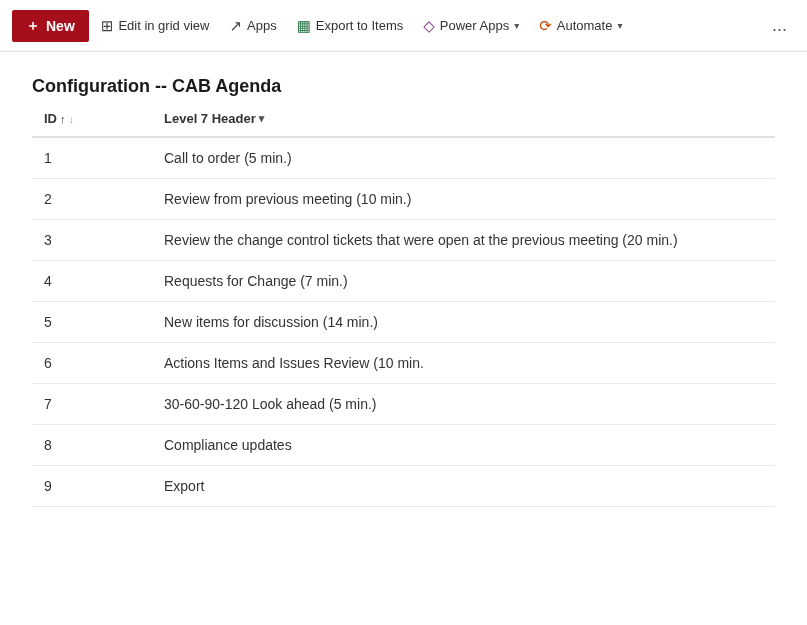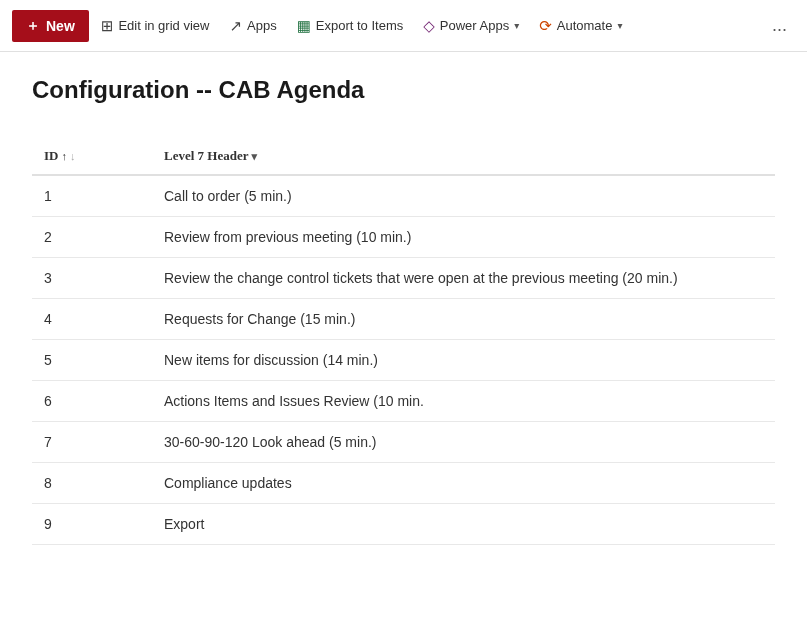--- a/index.html
+++ b/index.html
@@ -68,41 +68,40 @@
       color: #555;
       border-radius: 2px;
     }
 
     
     .page-content {
       padding: 24px 32px;
     }
 
     .page-title {
-      font-size: 24px;
+      font-size: 18px;
       font-weight: 600;
       color: #1a1a1a;
-      margin-bottom: 34px;
+      margin-bottom: 4px;
     }
 
     
     .data-table {
       width: 100%;
       border-collapse: collapse;
     }
 
     .data-table th {
       text-align: left;
       padding: 10px 12px;
       font-weight: 600;
       font-size: 13px;
       color: #333;
       border-bottom: 2px solid #e0e0e0;
       white-space: nowrap;
-      font-family: Liberation Serif, serif;
     }
 
     .data-table td {
       padding: 12px 12px;
       border-bottom: 1px solid #e8e8e8;
       font-size: 14px;
       color: #333;
     }
 
     .col-id {
@@ -195,21 +194,21 @@
         <tr>
           <td class="col-id">2</td>
           <td>Review from previous meeting (10 min.)</td>
         </tr>
         <tr>
           <td class="col-id">3</td>
           <td>Review the change control tickets that were open at the previous meeting (20 min.)</td>
         </tr>
         <tr>
           <td class="col-id">4</td>
-          <td>Requests for Change (15 min.)</td>
+          <td>Requests for Change (7 min.)</td>
         </tr>
         <tr>
           <td class="col-id">5</td>
           <td>New items for discussion (14 min.)</td>
         </tr>
         <tr>
           <td class="col-id">6</td>
           <td>Actions Items and Issues Review (10 min.</td>
         </tr>
         <tr>

